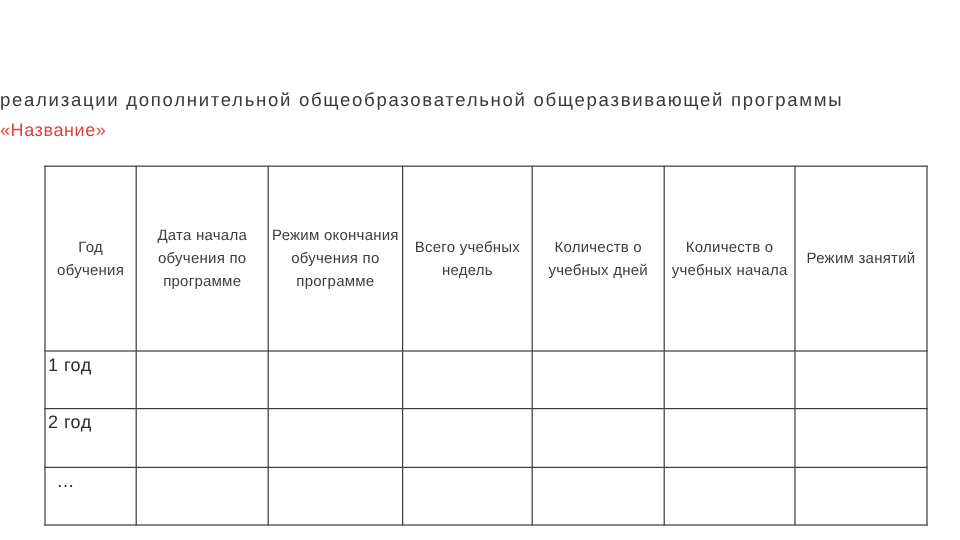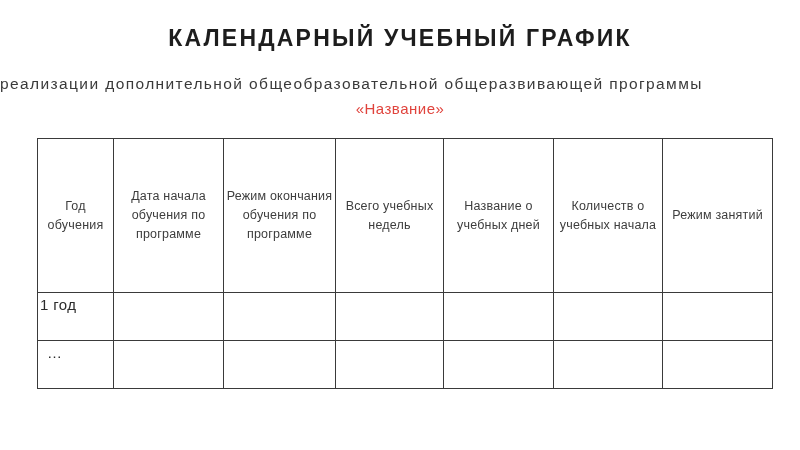--- a/index.html
+++ b/index.html
@@ -24,21 +24,21 @@
   .subtitle {
     position: absolute;
     left: 0; right: 0; top: 75px;
     font-size: 15.5px;
     letter-spacing: 1.4px;
     color: #3a3a3a;
   }
   .program-name {
     position: absolute;
     left: 0; right: 0; top: 100px;
-    text-align: center;
+    text-align: left;
     font-size: 15px;
     letter-spacing: 0.5px;
     color: #e0433c;
   }
   table.schedule {
     position: absolute;
     left: 37px;
     top: 138px;
     width: 735px;
     border-collapse: collapse;
@@ -73,21 +73,20 @@
   }
   .schedule td.row-label.indent {
     padding-left: 9px;
   }
 </style>
 </head>
 <body>
 
 <div class="slide">
 
-  <div class="title">КАЛЕНДАРНЫЙ УЧЕБНЫЙ ГРАФИК</div>
 
   <div class="subtitle">реализации дополнительной общеобразовательной общеразвивающей программы</div>
 
   <div class="program-name">«Название»</div>
 
   <table class="schedule">
     <colgroup>
       <col style="width:76px">
       <col style="width:110px">
       <col style="width:112px">
@@ -95,28 +94,37 @@
       <col style="width:110px">
       <col style="width:109px">
       <col style="width:110px">
     </colgroup>
     <thead>
       <tr>
         <th>Год обучения</th>
         <th>Дата начала обучения по программе</th>
         <th>Режим окончания обучения по программе</th>
         <th>Всего учебных недель</th>
-        <th>Название о учебных дней</th>
+        <th>Количеств о учебных дней</th>
         <th>Количеств о учебных начала</th>
         <th>Режим занятий</th>
       </tr>
     </thead>
     <tbody>
       <tr>
         <td class="row-label">1 год</td>
+        <td></td>
+        <td></td>
+        <td></td>
+        <td></td>
+        <td></td>
+        <td></td>
+      </tr>
+      <tr class="row-mid">
+        <td class="row-label">2 год</td>
         <td></td>
         <td></td>
         <td></td>
         <td></td>
         <td></td>
         <td></td>
       </tr>
       <tr>
         <td class="row-label indent">…</td>
         <td></td>

